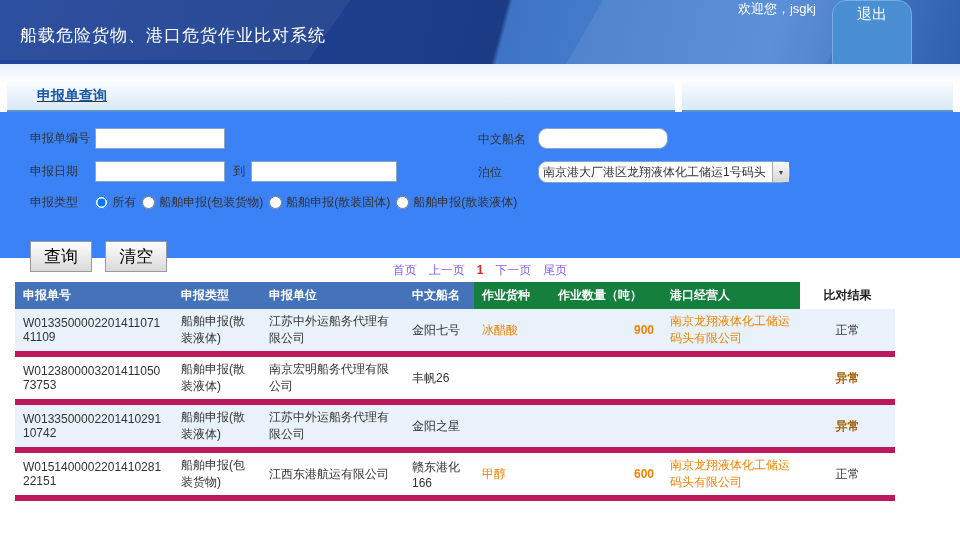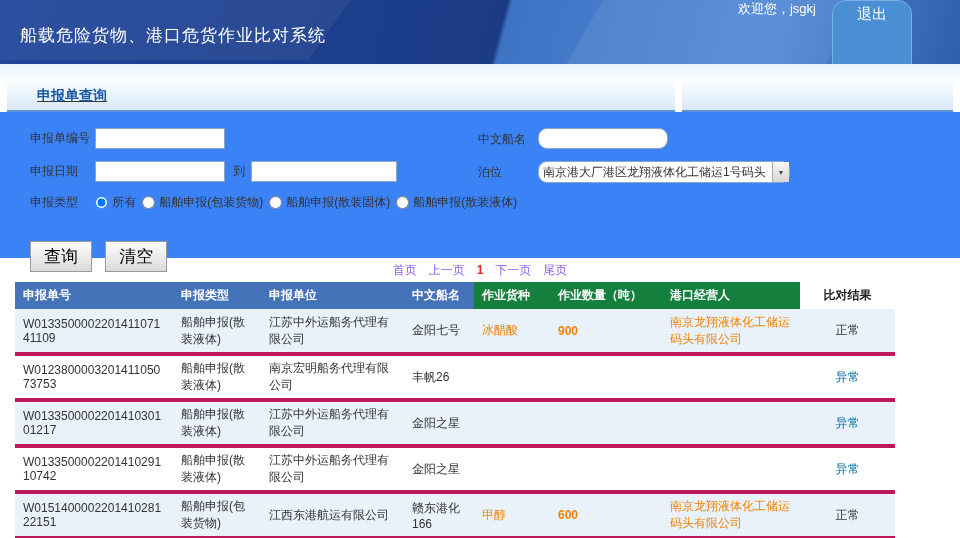--- a/index.html
+++ b/index.html
@@ -55,27 +55,27 @@
   .pg { color:#8b5cf6; text-decoration:none; margin:0 6px; cursor:pointer; }
   .pg.current { color:#e2261f; font-weight:bold; }
 
   
   .grid-wrap { margin:2px 15px 0 15px; }
   table { width:880px; border-collapse:collapse; table-layout:fixed; font-size:12px; }
   th { height:27px; padding:0 8px; font-weight:bold; text-align:left; white-space:nowrap; overflow:hidden; }
   .th-blue   { background:#4473b9; color:#fff;margin-top:32px; }
   .th-orange { background:#15803d; color:#fff; }
   .th-plain  { background:#ffffff; color:#222; text-align:center;font-family:Liberation Mono, monospace; }
-  td { height:45px; padding:4px 8px; vertical-align:middle; word-break:break-all; border-bottom:4px solid #be185d; }
+  td { height:45px; padding:4px 8px; vertical-align:middle; word-break:break-all; border-bottom:6px solid #be185d; }
   tbody tr:nth-child(odd)  td { background:#e9f2fb; }
   tbody tr:nth-child(even) td { background:#ffffff; }
   td.orange { color:#f08300; }
-  td.qty { text-align:left; font-weight:bold; }
+  td.qty { text-align:right; font-weight:bold; }
   td.c-result { text-align:center; }
-  td.abnormal { color:#0369a1; font-weight:normal; }
+  td.abnormal { color:#a16207; font-weight:bold; }
   td.normal { color:#333; }
 </style>
 </head>
 <body>
 
 <div class="topbar">
   <div class="app-title">船载危险货物、港口危货作业比对系统</div>
   <div class="topbar-right">
     <span class="welcome">欢迎您，jsgkj</span>
     <span class="logout-btn">退出</span>
@@ -178,30 +178,20 @@
           <td class="c-no">W012380000320141105073753</td>
           <td class="c-type">船舶申报(散装液体)</td>
           <td class="c-agency">南京宏明船务代理有限公司</td>
           <td class="c-ship">丰帆26</td>
           <td class="c-cargo orange"></td>
           <td class="c-qty orange qty"></td>
           <td class="c-operator orange"></td>
           <td class="c-result abnormal">异常</td>
         </tr>
         <tr>
-          <td class="c-no">W013350000220141030101217</td>
-          <td class="c-type">船舶申报(散装液体)</td>
-          <td class="c-agency">江苏中外运船务代理有限公司</td>
-          <td class="c-ship">金阳之星</td>
-          <td class="c-cargo orange"></td>
-          <td class="c-qty orange qty"></td>
-          <td class="c-operator orange"></td>
-          <td class="c-result abnormal">异常</td>
-        </tr>
-        <tr>
           <td class="c-no">W013350000220141029110742</td>
           <td class="c-type">船舶申报(散装液体)</td>
           <td class="c-agency">江苏中外运船务代理有限公司</td>
           <td class="c-ship">金阳之星</td>
           <td class="c-cargo orange"></td>
           <td class="c-qty orange qty"></td>
           <td class="c-operator orange"></td>
           <td class="c-result abnormal">异常</td>
         </tr>
         <tr>

